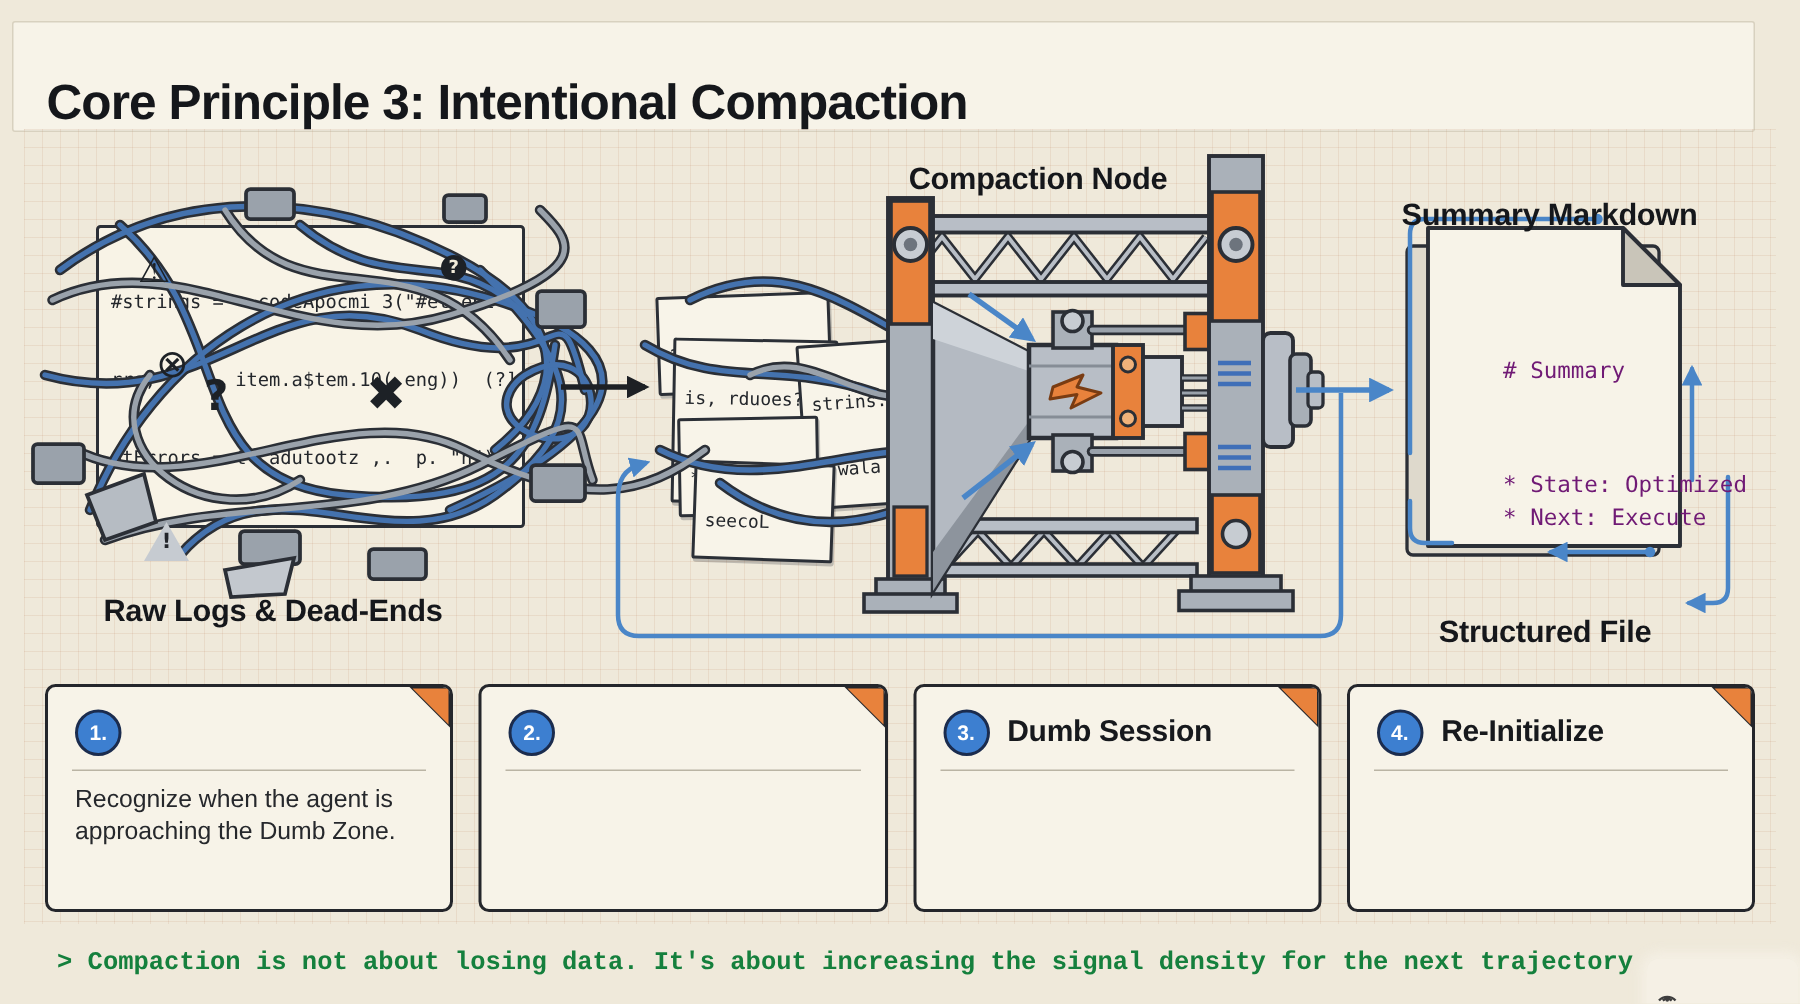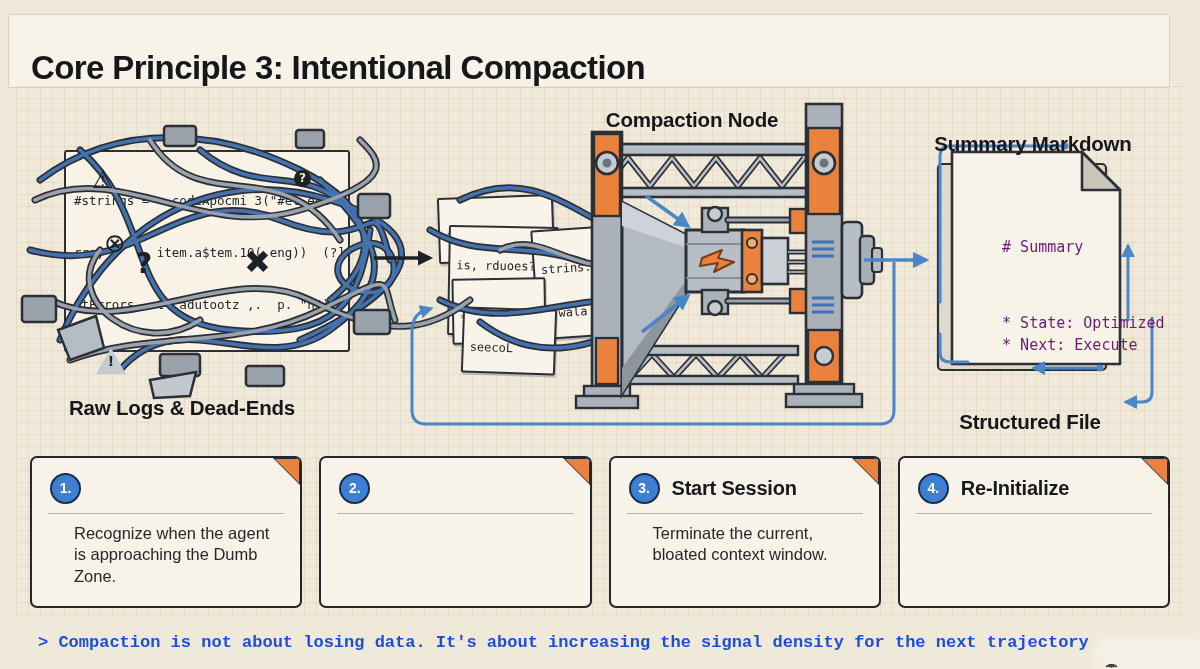--- a/index.html
+++ b/index.html
@@ -92,27 +92,27 @@
   .card .fold-orange{position:absolute;top:1px;right:1px;width:0;height:0;
     border-top:24px solid #e8823c;border-left:24px solid transparent;}
   .card-head{display:flex;align-items:center;gap:12px;padding:15px 18px 9px 18px;}
   .badge{
     width:27px;height:27px;border-radius:50%;background:#3d7fd0;
     border:2.5px solid #1b2c4e;color:#ffffff;flex:0 0 auto;
     font:700 14px/27px "Liberation Sans",sans-serif;text-align:center;
   }
   .card-title{font-size:20px;font-weight:700;color:#17191d;letter-spacing:-0.2px;}
   .card hr{border:none;border-top:1.5px solid #bab4a4;margin:0 16px;}
-  .card-body{padding:9px 18px 0 18px;font-size:16.5px;line-height:1.3;color:#26282c;margin-left:24px;}
+  .card-body{padding:9px 18px 0 18px;font-size:16.5px;line-height:1.3;color:#26282c;}
 
   
   .quote{
     left:38px;top:633px;width:1150px;z-index:4;
     font-family:"Liberation Mono","DejaVu Sans Mono",monospace;
-    font-size:17px;font-weight:700;color:#1d4ed8;white-space:nowrap;
+    font-size:17px;font-weight:700;color:#15803d;white-space:nowrap;
   }
   .watermark{
     left:1098px;top:639px;z-index:5;display:flex;align-items:center;gap:4px;
     background:rgba(247,243,233,0.72);border-radius:8px;padding:2px 7px;
     box-shadow:0 0 8px 4px rgba(247,243,233,0.72);
   }
   .watermark .wm-text{font:700 11.5px "Liberation Sans",sans-serif;color:#3e3e3e;margin-top:31px;}
 </style>
 </head>
 <body>
@@ -357,24 +357,23 @@
     <div class="card-head">
       <div class="badge">2.</div>
     </div>
     <hr>
   </div>
   <div class="card">
     <div class="fold-dark"></div>
     <div class="fold-orange"></div>
     <div class="card-head">
       <div class="badge">3.</div>
-      <div class="card-title">Start Session</div>
+      <div class="card-title">Dumb Session</div>
     </div>
     <hr>
-    <div class="card-body">Terminate the current, bloated context window.</div>
   </div>
   <div class="card">
     <div class="fold-dark"></div>
     <div class="fold-orange"></div>
     <div class="card-head">
       <div class="badge">4.</div>
       <div class="card-title">Re-Initialize</div>
     </div>
     <hr>
   </div>

